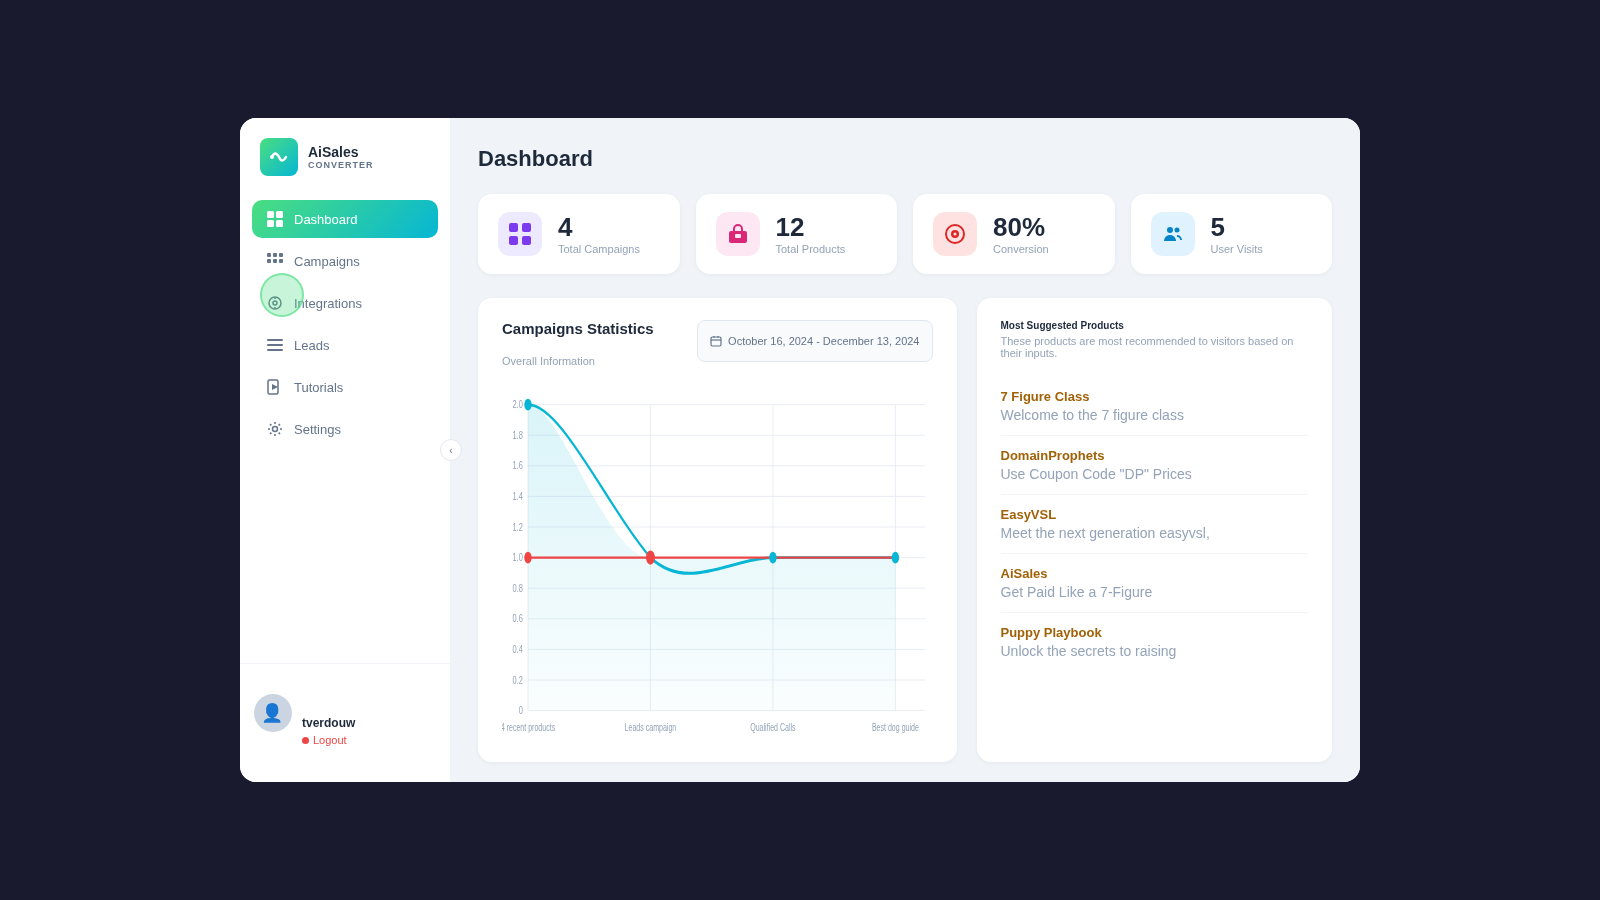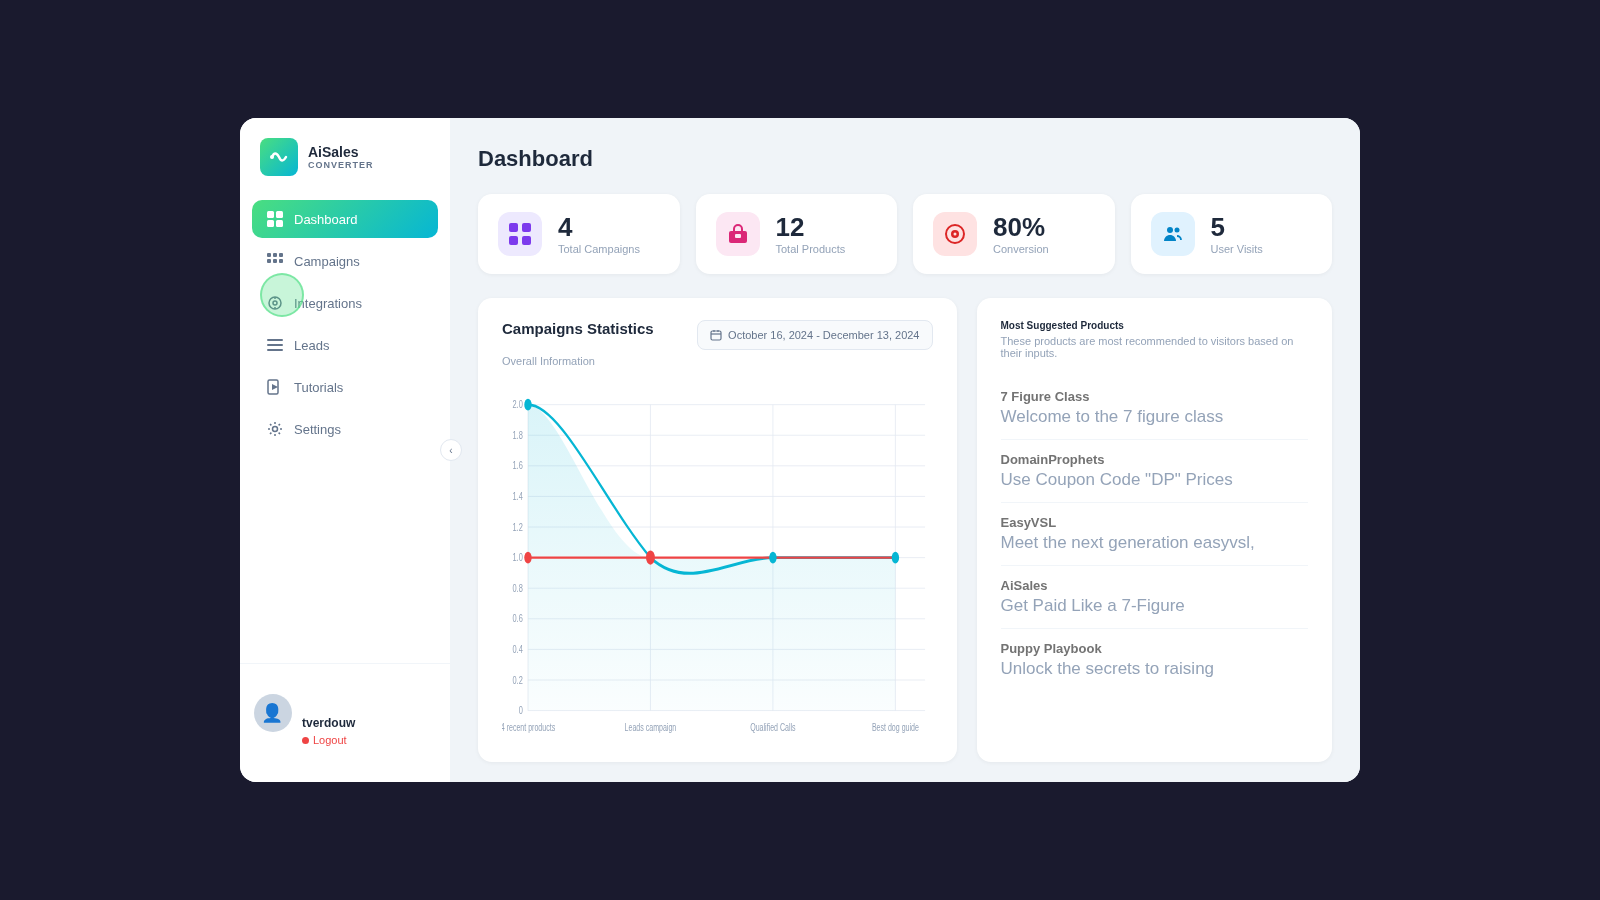--- a/index.html
+++ b/index.html
@@ -244,21 +244,21 @@
       color: #94a3b8;
       margin-top: 18px;
     }
     .date-range {
       display: flex;
       align-items: center;
       gap: 6px;
       font-size: 11px;
       color: #64748b;
       background: #f8fafc;
-      padding: 8px 12px;
+      padding: 14px 12px;
       border-radius: 8px;
       border: 1px solid #e2e8f0;
     }
     .chart-area {
       flex: 1;
       position: relative;
     }
     svg.chart-svg {
       width: 100%;
       height: 100%;
@@ -287,25 +287,25 @@
     .product-item {
       padding: 12px 0;
       border-bottom: 1px solid #f1f5f9;
     }
     .product-item:last-child {
       border-bottom: none;
     }
     .product-name {
       font-size: 13px;
       font-weight: 600;
-      color: #737373;
+      color: #a16207;
       margin-bottom: 3px;
     }
     .product-desc {
-      font-size: 17px;
+      font-size: 14px;
       color: #94a3b8;
     }
     
     .cursor-circle {
       position: absolute;
       width: 44px;
       height: 44px;
       border-radius: 50%;
       background: rgba(74, 222, 128, 0.3);
       border: 2px solid rgba(74, 222, 128, 0.6);

